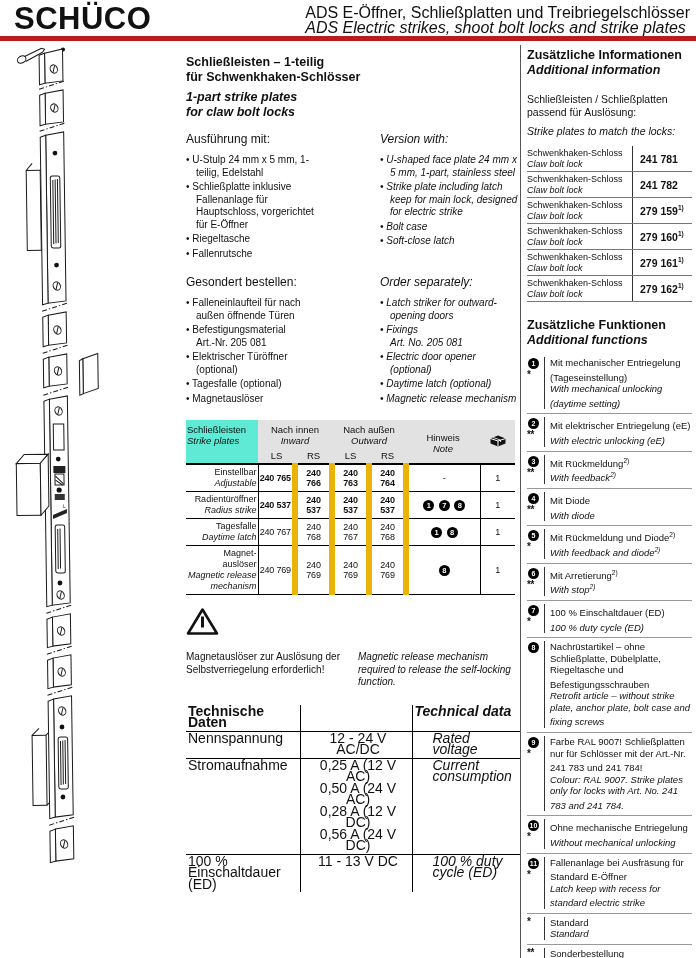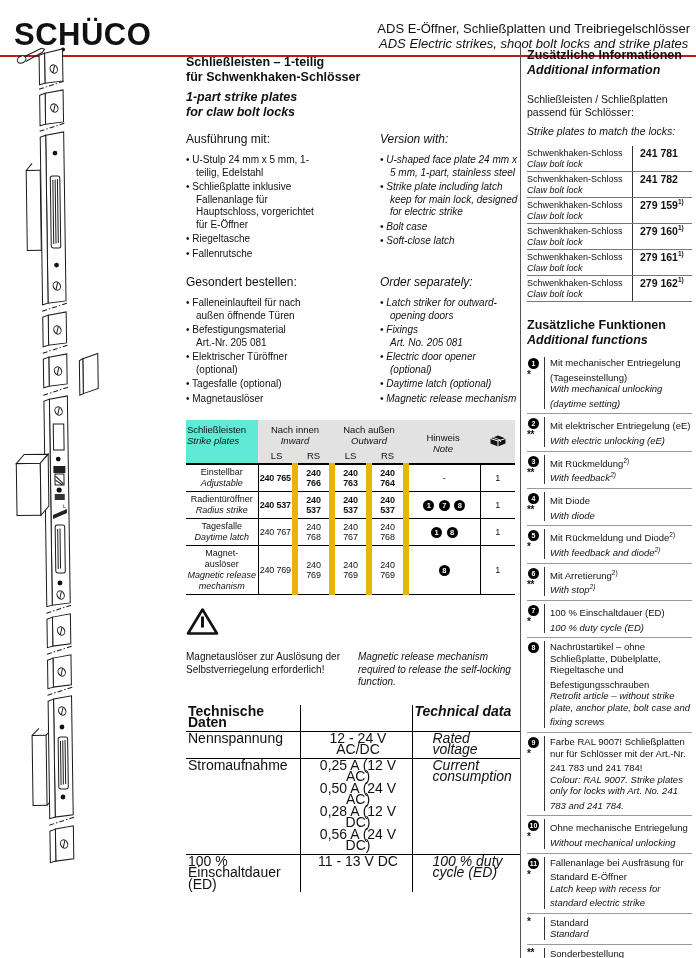--- a/index.html
+++ b/index.html
@@ -2,23 +2,23 @@
 <html><head>
 <meta charset="utf-8">
 <style>
   * { margin:0; padding:0; box-sizing:border-box; }
   html,body { background:#fff; }
   .page {
     position:relative; width:696px; height:958px; background:#fff;
     font-family:"Liberation Sans", sans-serif; color:#111; overflow:hidden;
   }
   
-  .hdr { position:absolute; left:0; top:0; width:696px; height:41px; border-bottom:2px solid #b91c1c;margin-top:16px; }
+  .hdr { position:absolute; left:0; top:0; width:696px; height:41px; border-bottom:5px solid #b91c1c; }
   .logo { position:absolute; left:14px; top:1px; font-size:31px; font-weight:800; letter-spacing:.5px; }
-  .hdr-titles { position:absolute; right:6px; top:5px; text-align:center; font-size:13px; line-height:15px; }
+  .hdr-titles { position:absolute; right:6px; top:5px; text-align:left; font-size:16px; line-height:15px; }
   .hdr-title-en { font-style:italic; }
   
   .figure-col { position:absolute; left:0; top:43px; width:185px; height:880px; }
   .main-col { position:absolute; left:186px; top:43px; width:334px; }
   .divider { position:absolute; left:520px; top:45px; bottom:0; width:1px; background:#555; }
   .side-col { position:absolute; left:527px; top:43px; width:165px; }
   
   .m-title { margin-top:12px; font-size:12.5px; font-weight:bold; line-height:15px; }
   .m-title .en { font-style:italic; margin-top:5px; }
   .two-col { display:flex; gap:10px; }
@@ -34,21 +34,21 @@
   .mtbl { margin-top:13px; border-collapse:collapse; table-layout:fixed; width:329px; font-size:9px; }
   .mtbl th { font-weight:normal; font-size:9.5px; vertical-align:top; text-align:center; padding:2px 1px; }
   .mtbl th.gry { background:#e2e2e2; }
   .mtbl th.lblh { text-align:left; background:#5eead4; padding-left:1px; }
   .mtbl .ital { font-style:italic; }
   .mtbl thead tr:first-child th { padding-top:4px; }
   .mtbl thead th { border-bottom:2px solid #000; }
   .mtbl thead tr:first-child th.span2 { border-bottom:none; }
   .mtbl td { border-top:1.6px solid #000; padding:2px 1px; text-align:center; vertical-align:middle; }
   .mtbl tr.last td { border-bottom:1.6px solid #000; }
-  .mtbl td.lbl { text-align:center; vertical-align:top; border-right:1px solid #000; padding-left:1px; line-height:11px; }
+  .mtbl td.lbl { text-align:right; vertical-align:top; border-right:1px solid #000; padding-left:1px; line-height:11px; }
   .mtbl td.lbl .de { white-space:pre-line; }
   .mtbl td.lbl .en { font-style:italic; }
   .mtbl td.num { border-right:6px solid #eab308; letter-spacing:-.2px;margin-left:16px; }
   .mtbl tr.boldrow td.num { font-weight:bold; }
   .mtbl td.note { border-right:1px solid #000; }
   .mtbl col.c-lbl{width:72px;} .mtbl col.c-n{width:37px;} .mtbl col.c-note{width:74px;} .mtbl col.c-pk{width:35px;}
   .circ { display:inline-flex; width:11px; height:11px; border-radius:50%; background:#000; color:#fff;
           font-size:7.5px; font-weight:bold; align-items:center; justify-content:center; vertical-align:middle; margin:0 1px; }
   .circ:empty { display:none; }
   
@@ -66,21 +66,21 @@
   .ttbl tr.r3 td { border-top:1.8px solid #000; }
   .ttbl td.val { text-align:center; white-space:pre-line;padding-left:8px; }
   .ttbl td.en { font-style:italic; padding-left:20px; }
   .ttbl col.t1{width:114px;} .ttbl col.t2{width:112px;} .ttbl col.t3{width:108px;}
   
   .s-title { margin-top:5px; font-size:12.5px; font-weight:bold; line-height:15px; }
   .s-title .en { font-style:italic; }
   .match { margin-top:15px; font-size:10.5px; line-height:13px; }
   .match-en { font-style:italic; margin-top:6px; }
   .locks { margin-top:8px; }
-  .lock-row { display:flex; align-items:flex-start; min-height:22px; border-bottom:1.5px solid #777; }
+  .lock-row { display:flex; align-items:center; min-height:22px; border-bottom:1.5px solid #777; }
   .lock-row:first-child { border-top:none; }
   .lock-name { width:106px; border-right:1px solid #333; padding:2px 2px 2px 0; font-size:9px; line-height:10.5px; align-self:stretch; }
   .lock-name .en { font-style:italic; }
   .lock-num { padding-left:7px; font-size:10.5px; font-weight:bold; }
   .lock-num sup, .fn-text sup { font-size:6.5px; vertical-align:super; }
   .fns { margin-top:16px; }
   .fn-item { display:flex; border-bottom:1.4px solid #999; padding:3px 0 4px 0; }
   .fn-marker { width:17px; flex:0 0 17px; display:flex; flex-direction:column; align-items:flex-start; gap:2px; padding-top:1px; }
   .fn-marker .circ { width:11px; height:11px; font-size:7px; }
   .fn-star { font-size:10px; font-weight:bold; line-height:8px; letter-spacing:-.5px; }
@@ -437,21 +437,21 @@
     </tbody>
       </table>
   </div>
 
   <div class="side-col">
     <div class="s-title">
       <div>Zusätzliche Informationen</div>
       <div class="en">Additional information</div>
     </div>
 
-    <div class="match">Schließleisten / Schließplatten passend für Schlösser:</div>
+    <div class="match">Schließleisten / Schließplatten passend für Auslösung:</div>
     <div class="match match-en">Strike plates to match the locks:</div>
 
     <div class="locks">
       <div class="lock-row">
         <div class="lock-name">
             <div>Schwenkhaken-Schloss</div>
             <div class="en">Claw bolt lock</div>
           </div>
         <div class="lock-num"><span>241 781</span><sup></sup></div>
       </div>

